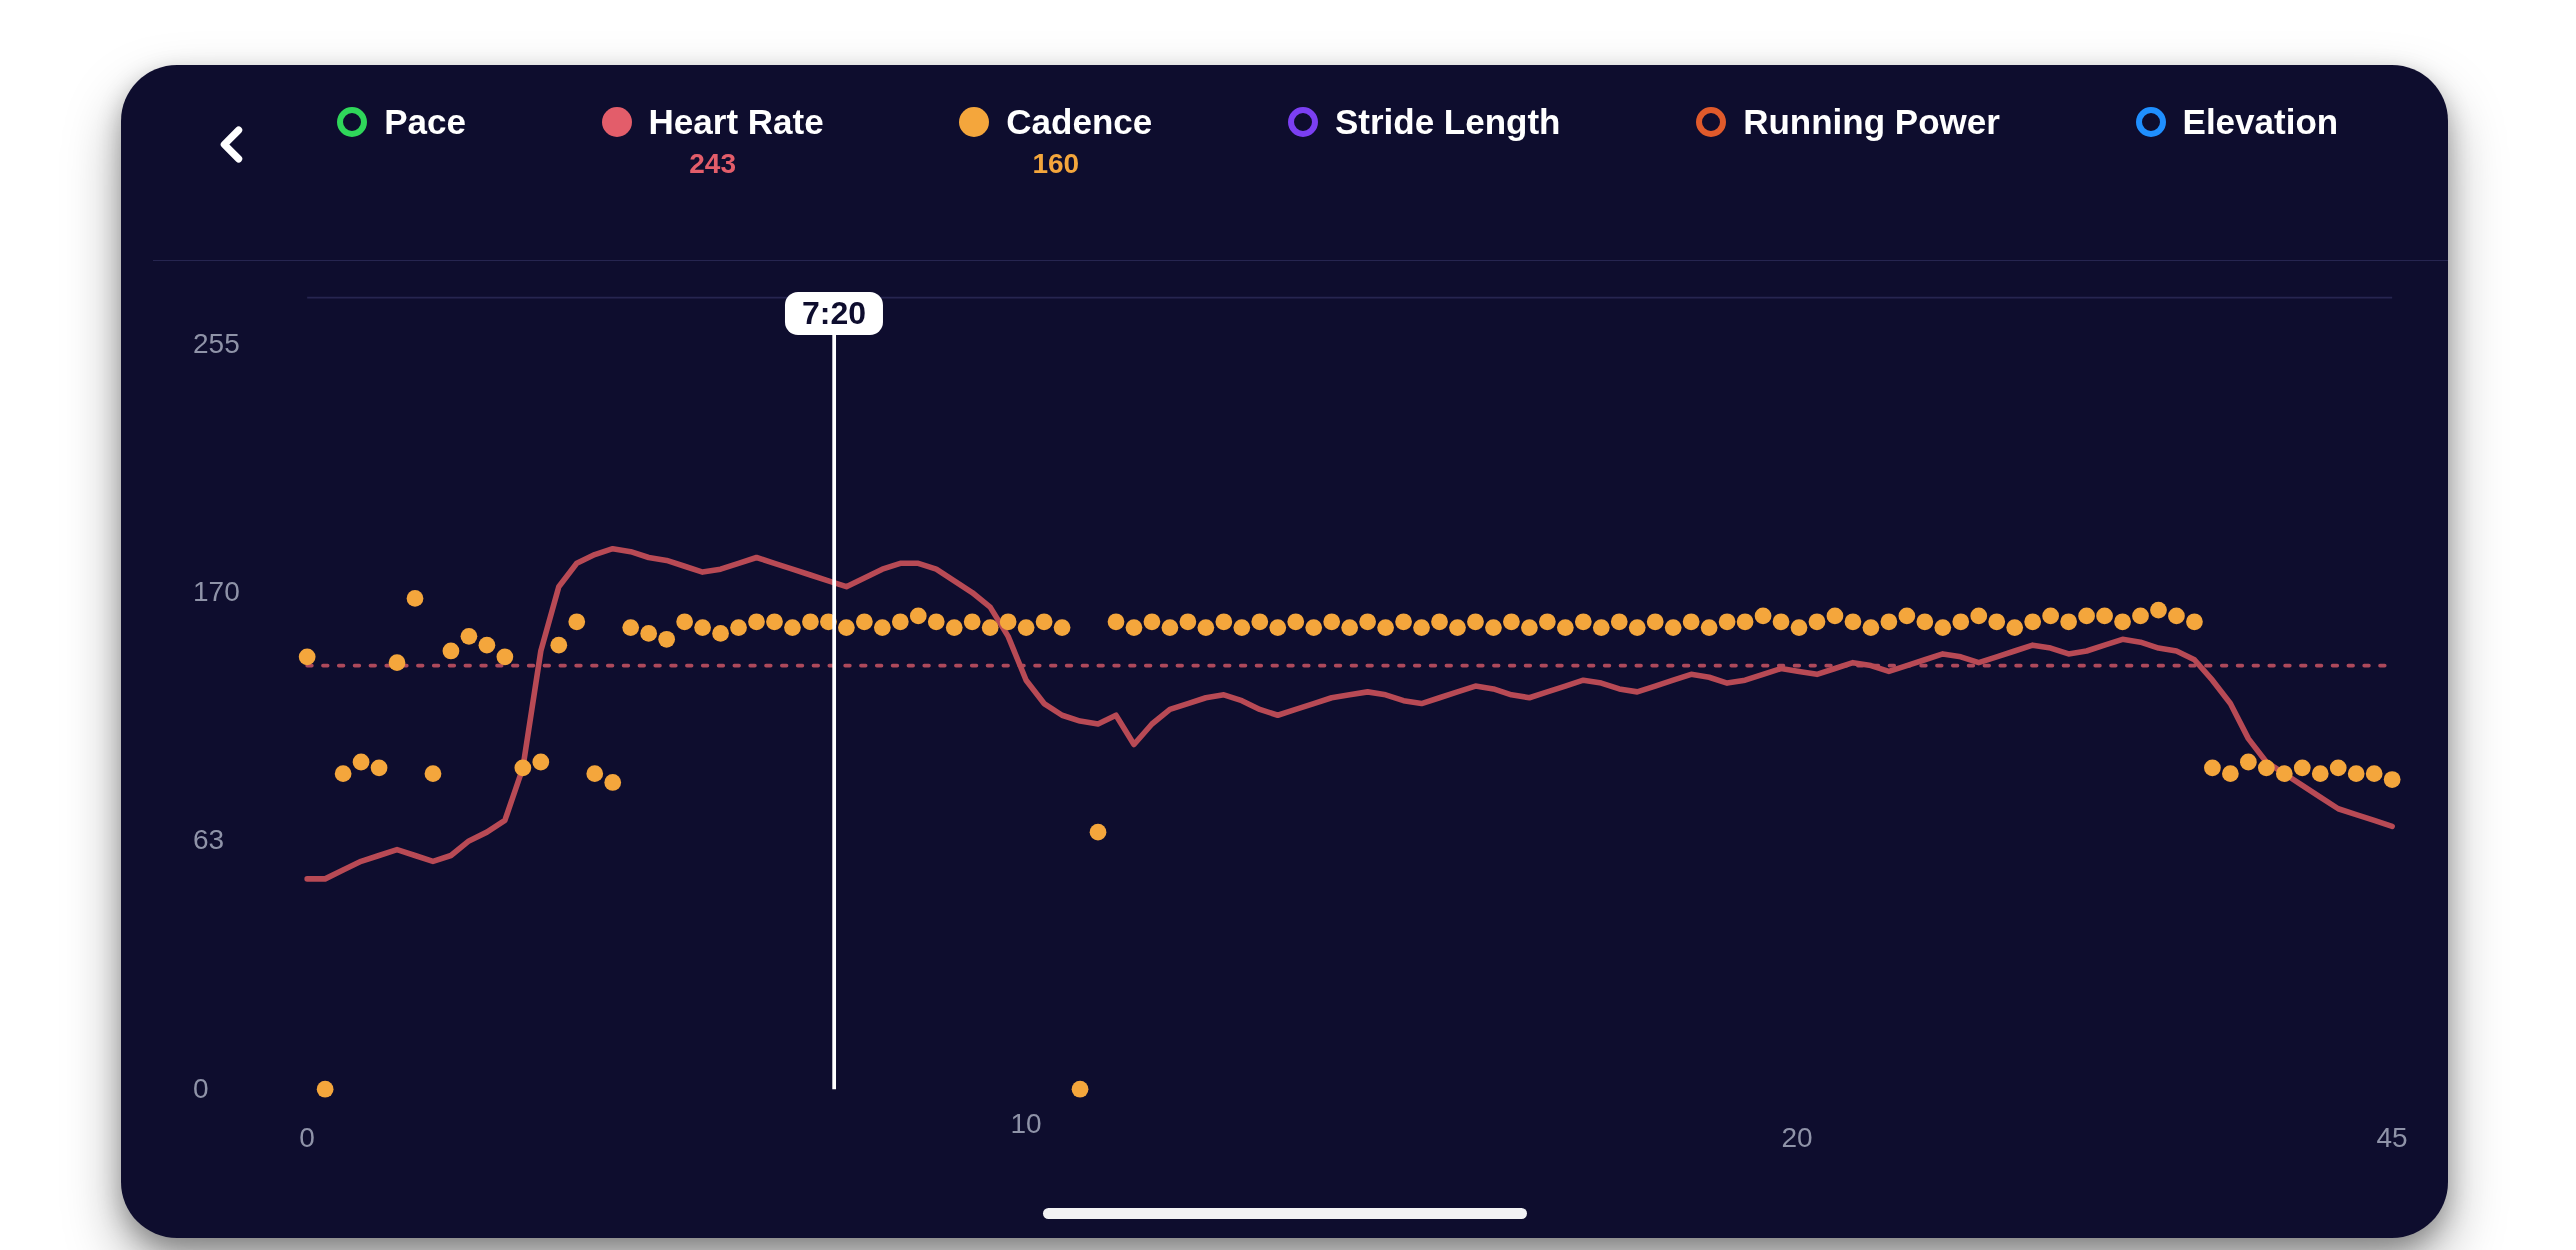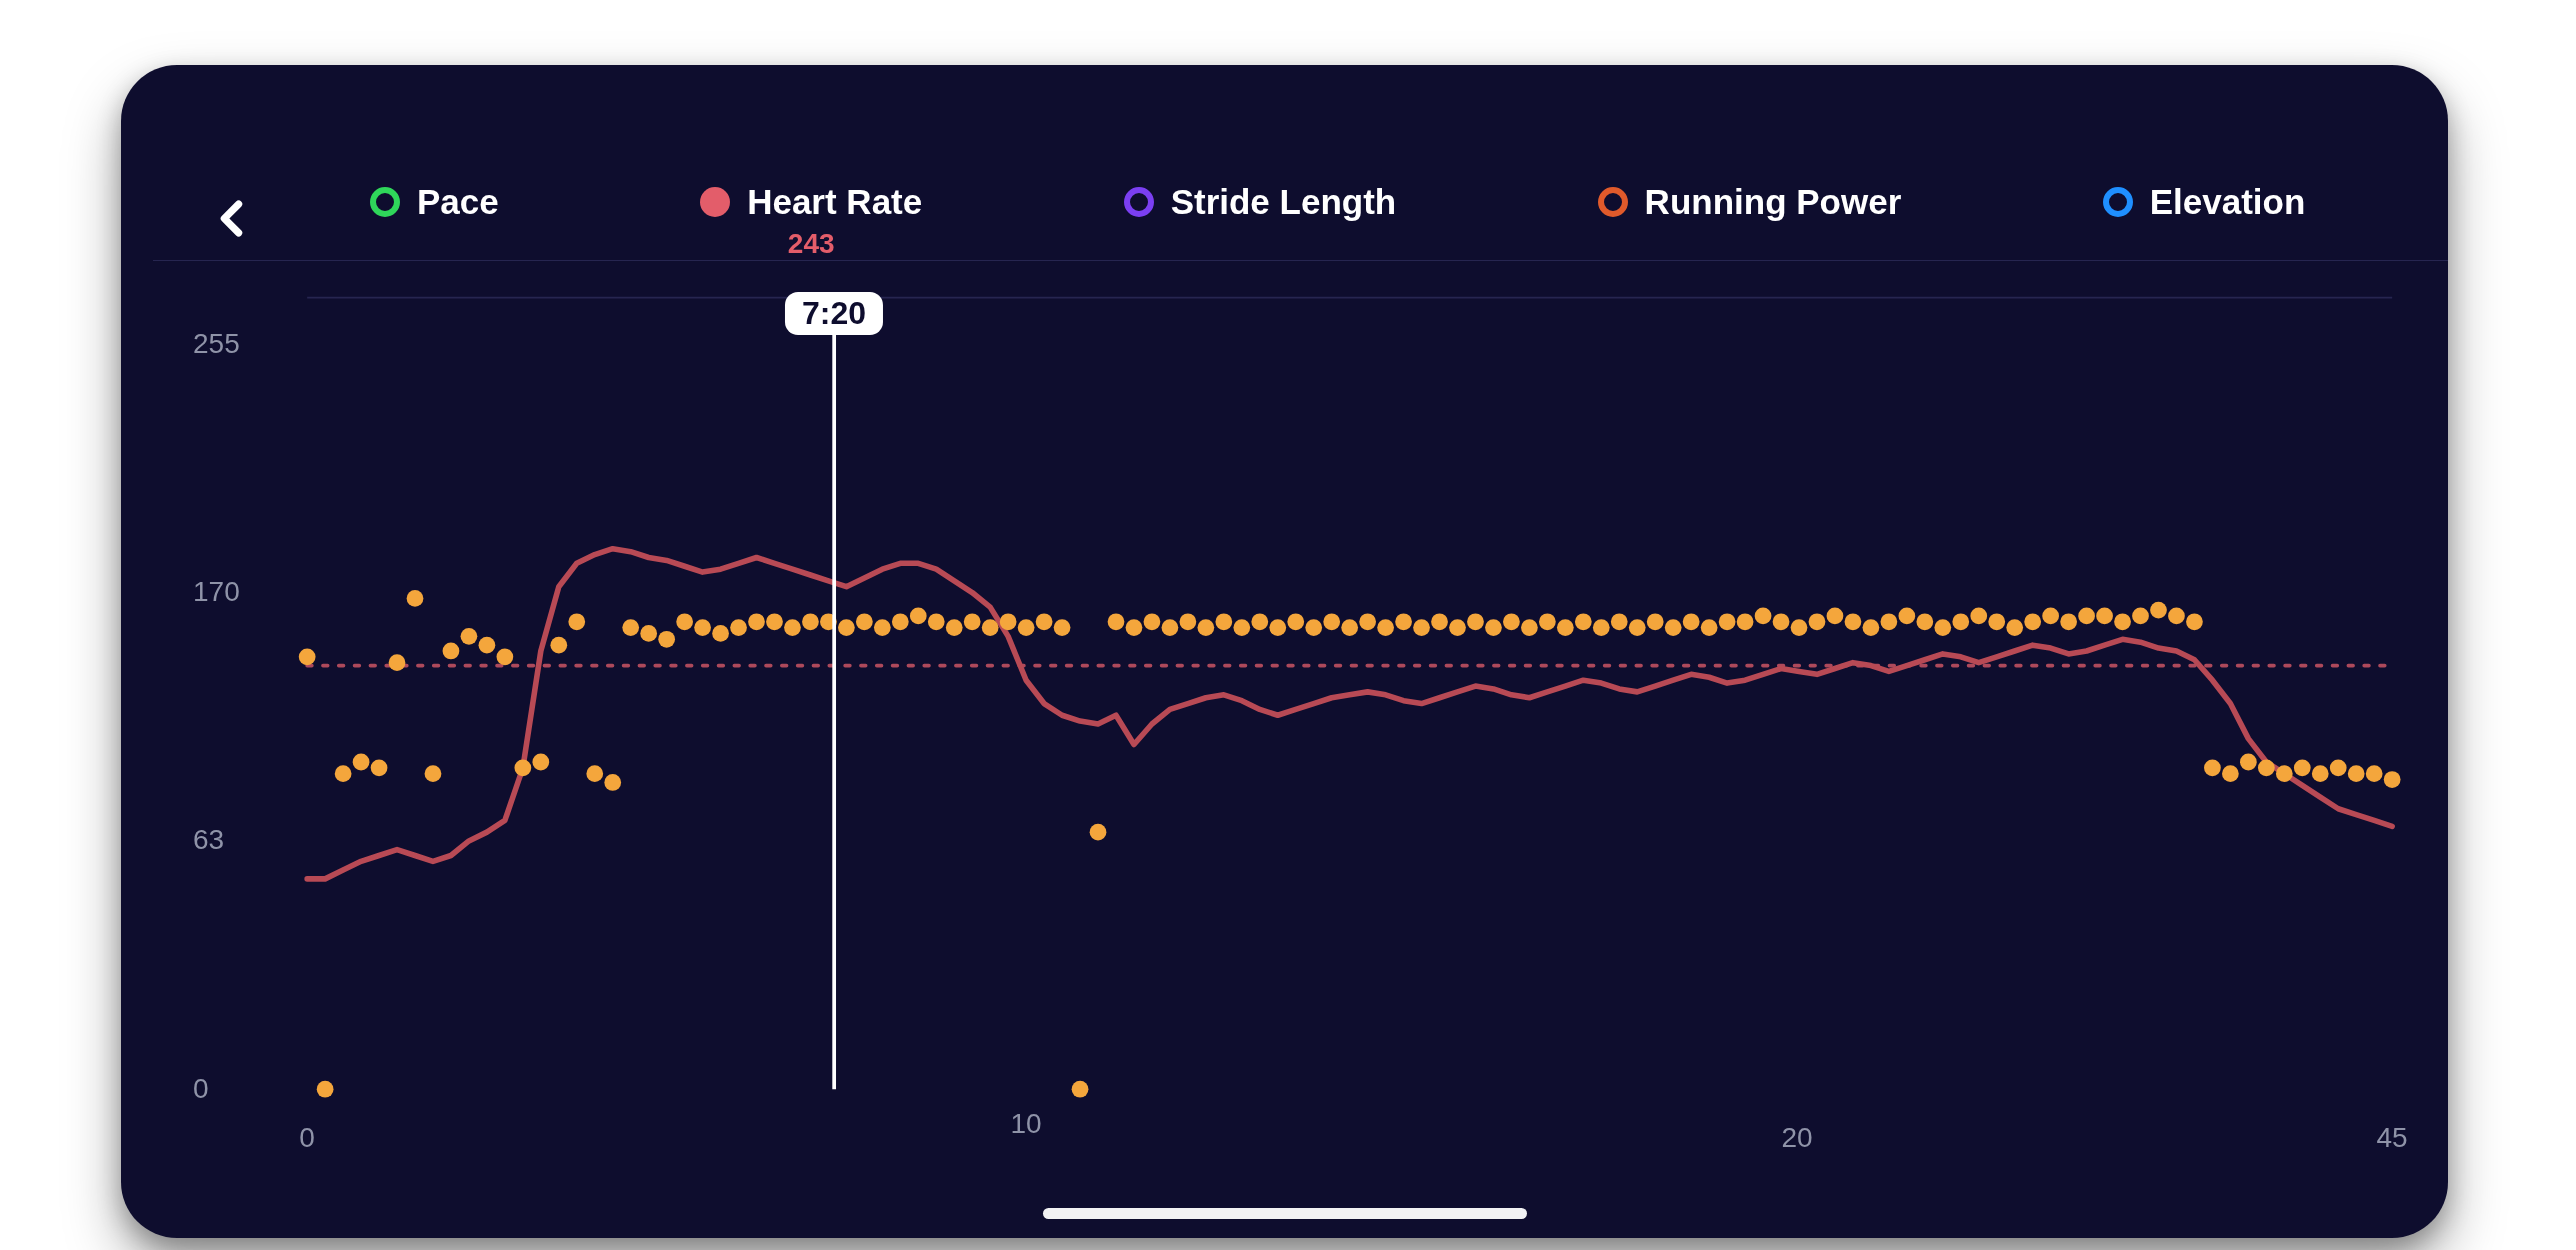--- a/index.html
+++ b/index.html
@@ -4,21 +4,21 @@
 <style>
   html,body{margin:0;padding:0;width:2576px;height:1251px;background:#fff;font-family:-apple-system,Helvetica,Arial,sans-serif;}
   .card{
     position:absolute;left:121px;top:65px;width:2327px;height:1173px;
     background:#0e0d2e;border-radius:56px;
     box-shadow:0 28px 56px rgba(0,0,0,.35),0 9.3px 23px rgba(0,0,0,.25);
     color:#dfe1ea;
   }
   .header{
     position:absolute;left:8px;right:0;top:37px;height:158px;
-    display:flex;align-items:flex-end;
+    display:flex;align-items:flex-start;
     border-bottom:1.9px solid #262550;
     padding:0 56px 0 37px;
     margin-left:24px;
   }
   .back-btn{
     width:84px;height:84px;display:flex;align-items:center;justify-content:center;
     margin-top:0;
   }
   .back-btn svg{stroke:#fff;stroke-width:7;fill:none;stroke-linecap:round;stroke-linejoin:round;}
   .legend{flex:1;display:flex;justify-content:space-around;align-items:flex-start;gap:28px;padding-left:9.3px;}
@@ -64,20 +64,27 @@
           <span class="dot ring" style="border-color:#2fd65a"></span>
           <span class="legend-label">Pace</span>
         </div>
       </div>
       <div class="legend-item">
         <div class="legend-row">
           <span class="dot" style="background:#e35d6a"></span>
           <span class="legend-label">Heart Rate</span>
         </div>
         <span class="legend-value hr-val">243</span>
+      </div>
+      <div class="legend-item">
+        <div class="legend-row">
+          <span class="dot" style="background:#f4a63c"></span>
+          <span class="legend-label">Cadence</span>
+        </div>
+        <span class="legend-value cad-val">160</span>
       </div>
       <div class="legend-item">
         <div class="legend-row">
           <span class="dot ring" style="border-color:#7b3ff2"></span>
           <span class="legend-label">Stride Length</span>
         </div>
       </div>
       <div class="legend-item">
         <div class="legend-row">
           <span class="dot ring" style="border-color:#e05a2b"></span>

